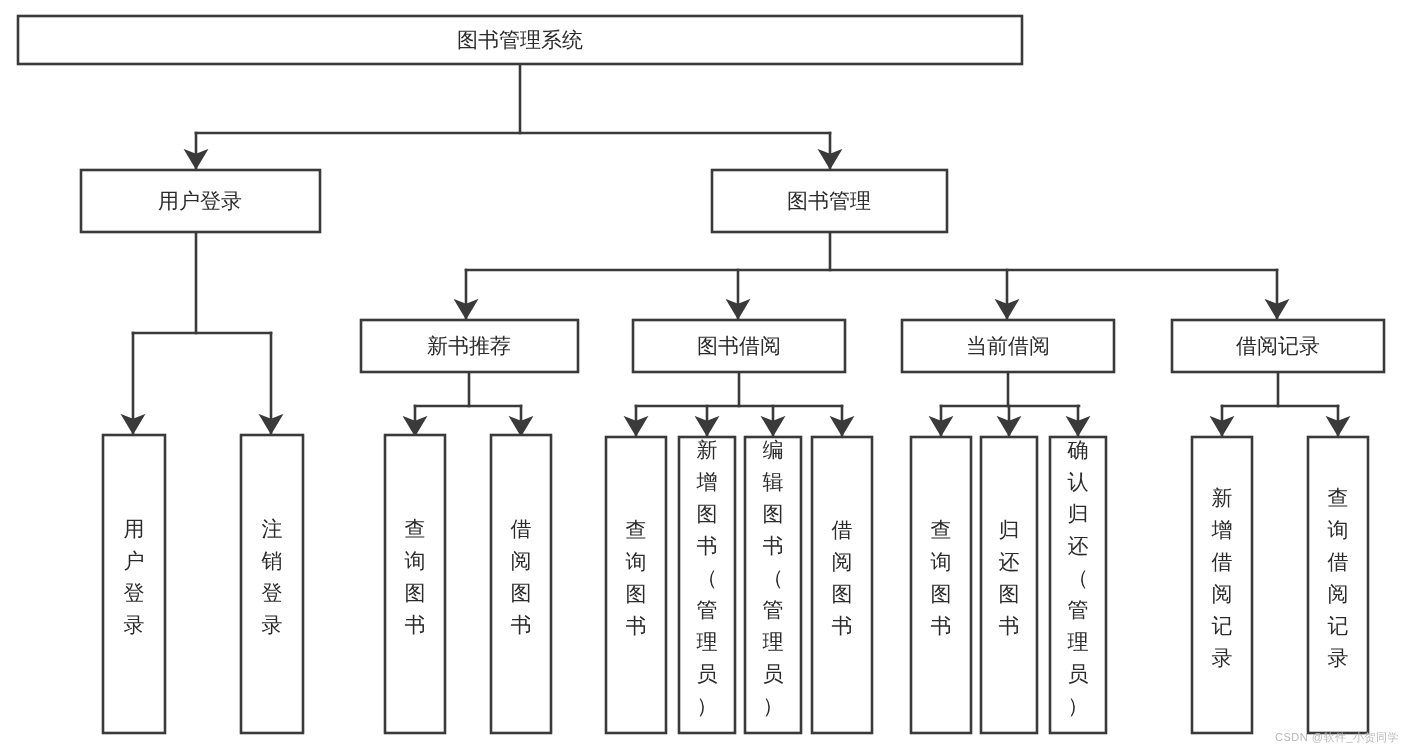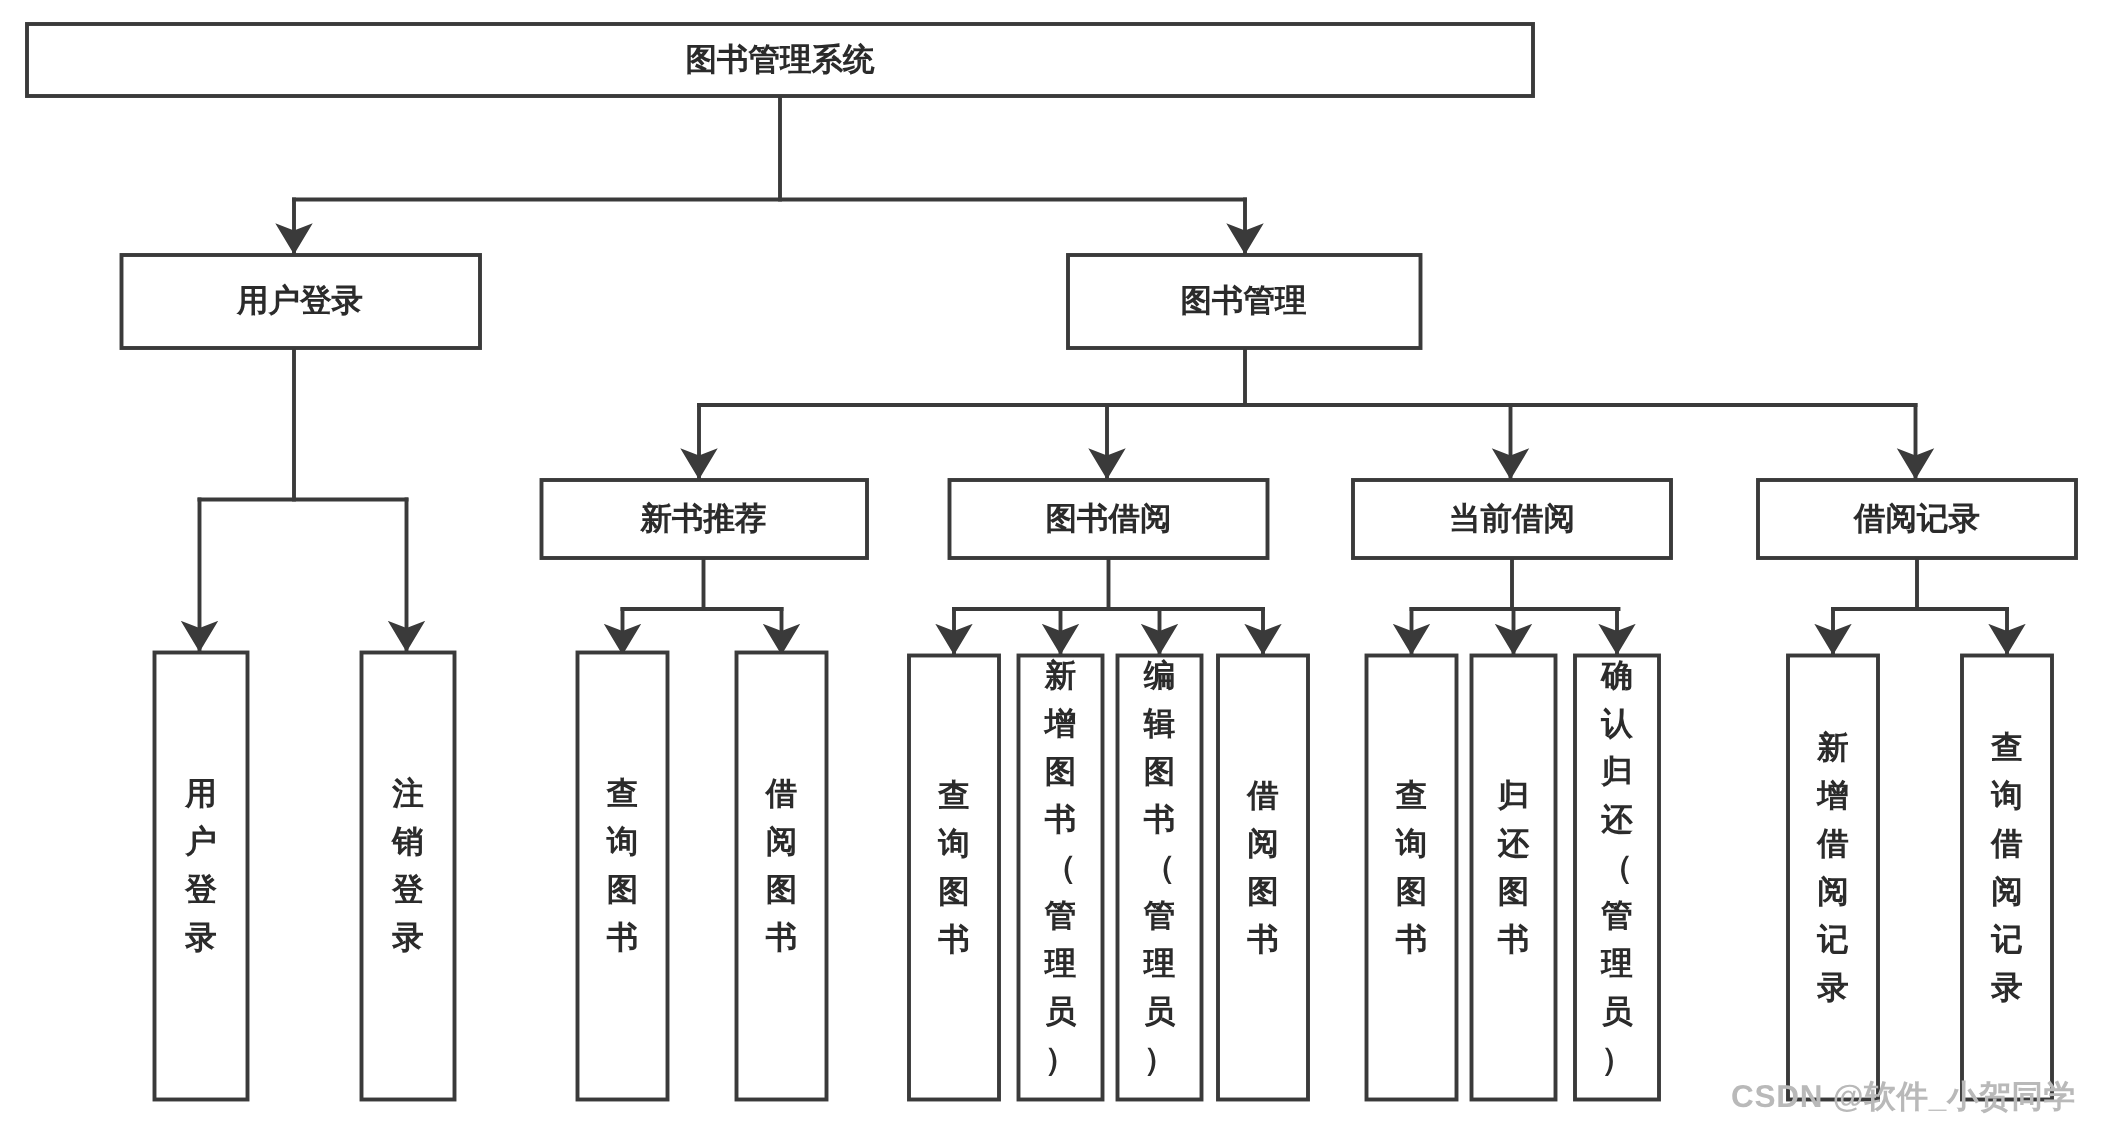--- a/index.html
+++ b/index.html
@@ -2,43 +2,43 @@
 <html><head>
 <meta charset="utf-8">
 <style>
   html,body{margin:0;padding:0;background:#ffffff;}
   body{
     width:1405px;height:747px;
     font-family:"Liberation Sans","DejaVu Sans",sans-serif;
     overflow:hidden;
     position:relative;
   }
-  #diagram-root{position:absolute;left:0;top:0;width:1405px;height:747px;font-weight:bold;}
+  #diagram-root{position:absolute;left:0;top:0;width:1405px;height:747px;}
   svg{display:block;}
   .node-rect{fill:#ffffff;stroke:#3a3a3a;stroke-width:2.6;}
   .node-label{
     font-family:"Liberation Sans","DejaVu Sans",sans-serif;
     fill:#2b2b2b;
     font-size:21px;
     text-anchor:middle;
     dominant-baseline:middle;
   }
   .node-label-v{
     font-family:"Liberation Sans","DejaVu Sans",sans-serif;
     fill:#2b2b2b;
     font-size:21px;
     text-anchor:middle;
   }
   .edge{stroke:#3a3a3a;stroke-width:2.6;fill:none;stroke-linecap:square;}
   .arrow-head{fill:#3a3a3a;stroke:none;}
   .watermark{
     position:absolute;
-    right:21px;bottom:2px;
-    font-family:"Liberation Sans","DejaVu Sans",sans-serif;
-    font-size:21px;
+    right:6px;bottom:2px;
+    font-family:"Liberation Sans","DejaVu Sans",sans-serif;
+    font-size:11px;
     color:#b9b9b9;
     letter-spacing:0.5px;
     white-space:nowrap;
     user-select:none;
   }
 </style>
 </head>
 <body>
 
 <div id="diagram-root">

